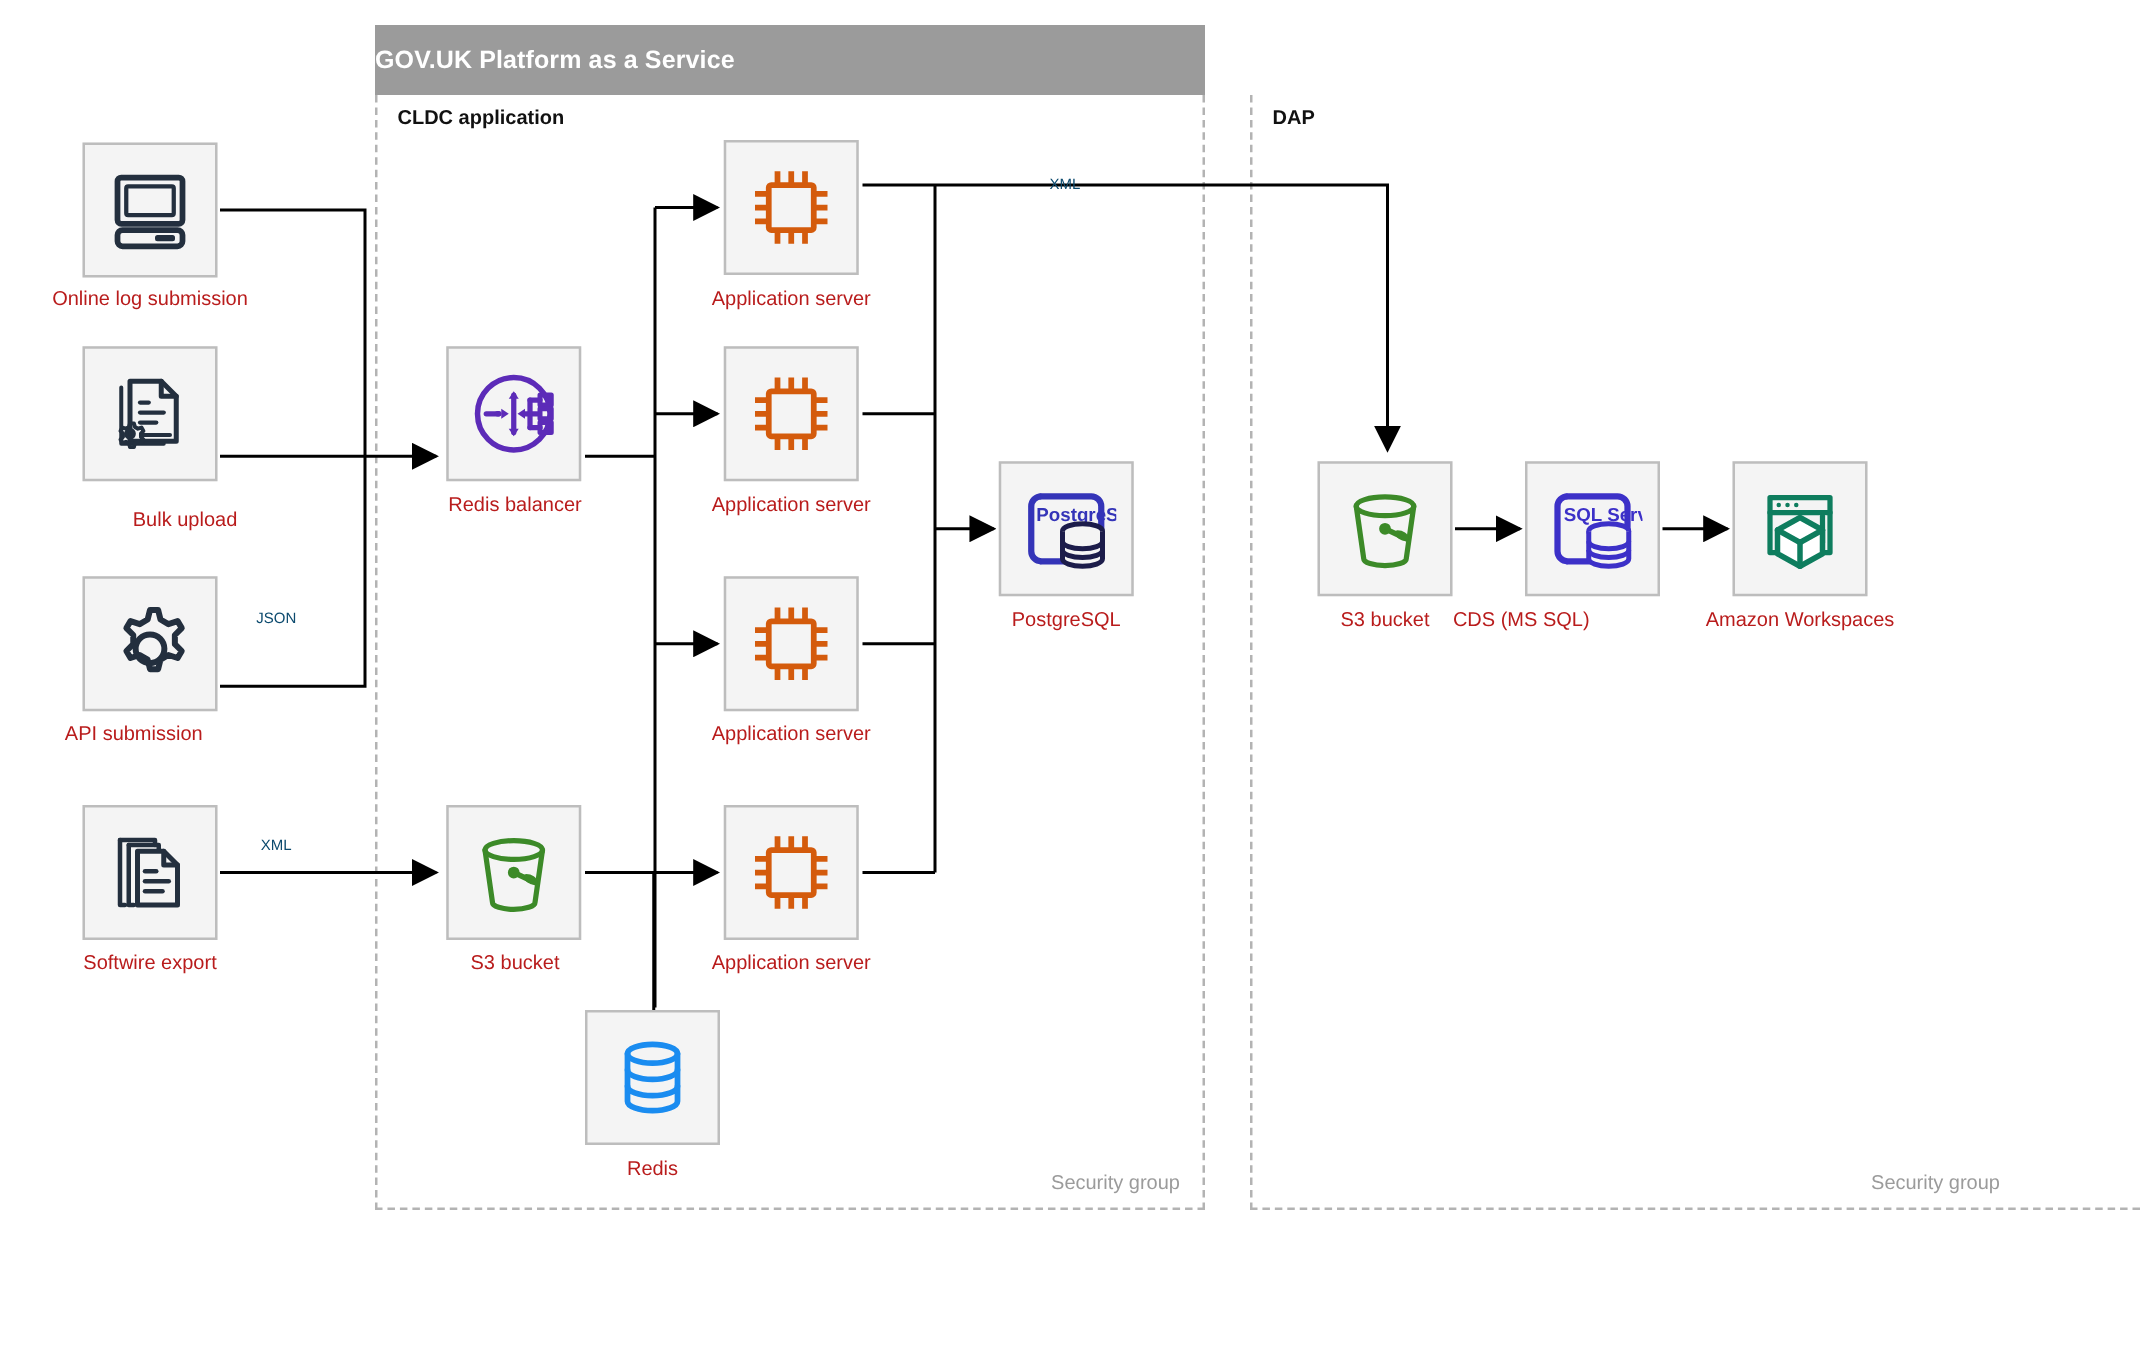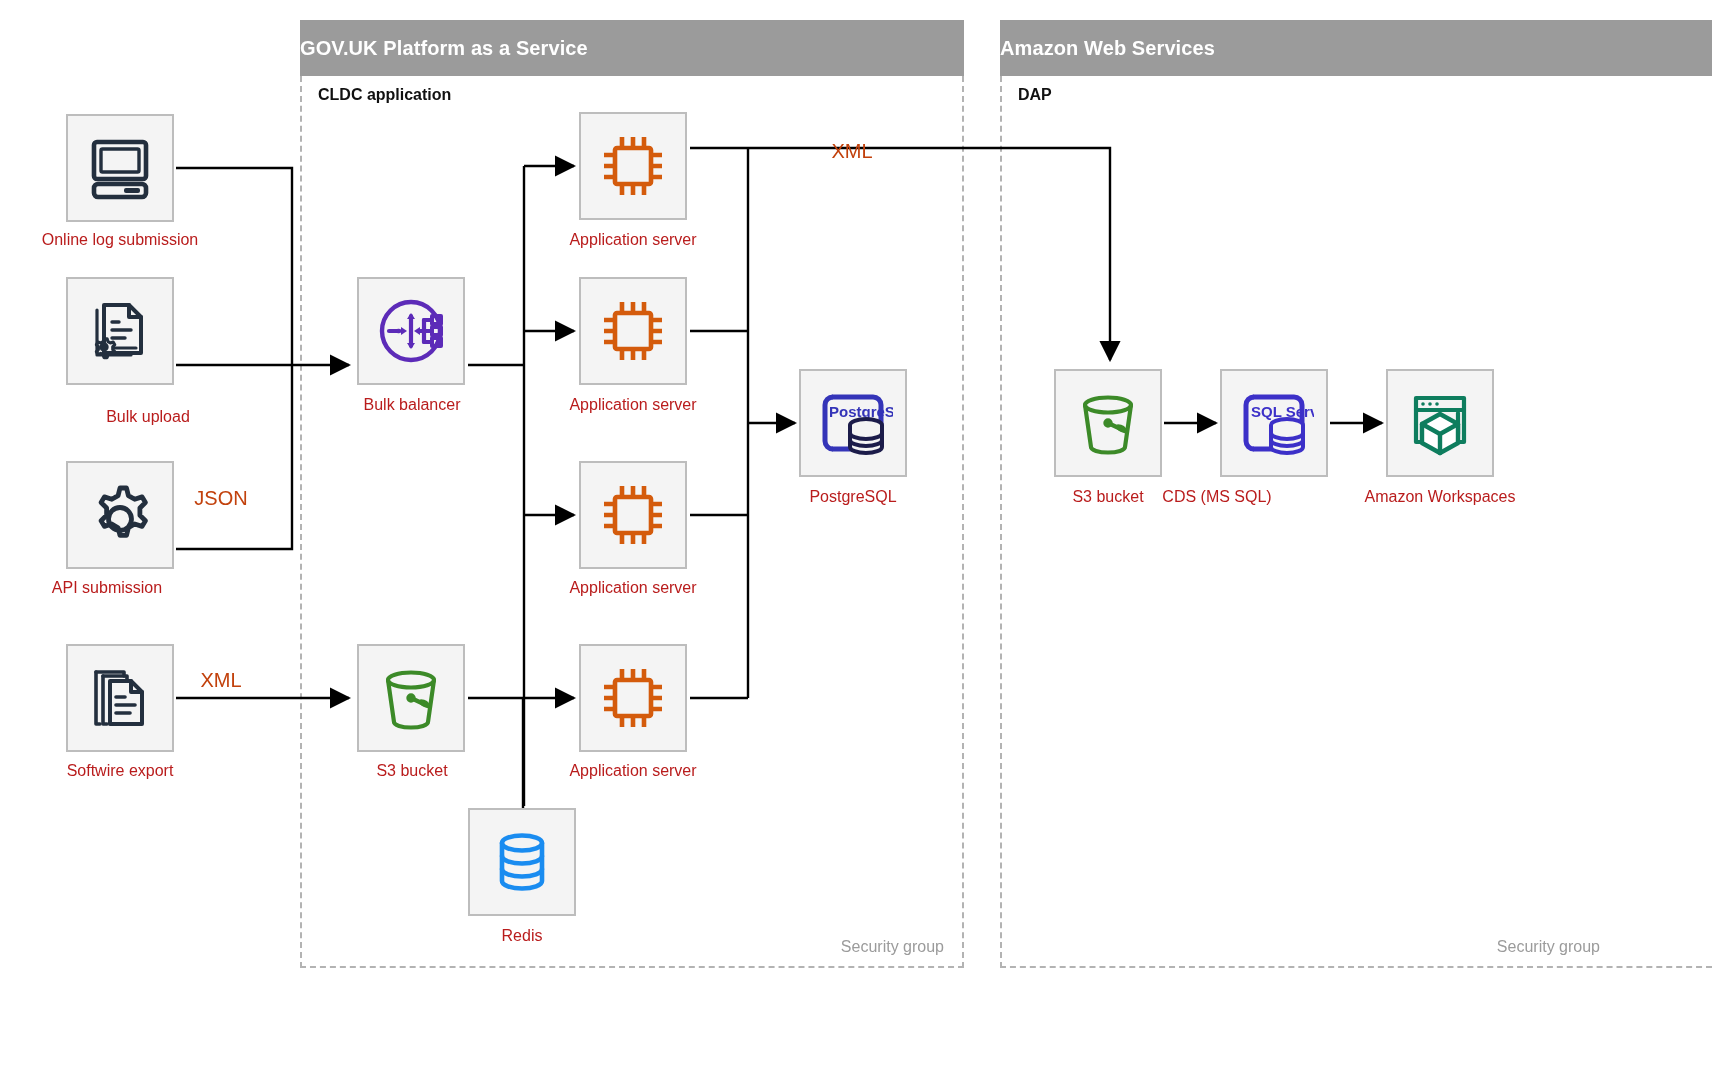--- a/index.html
+++ b/index.html
@@ -70,41 +70,38 @@
   }
   
   .edges{
     position:absolute;
     left:0;top:0;
     width:1712px;height:1082px;
     pointer-events:none;
   }
   .edge-label{
     position:absolute;
-    font-size:20px;
-    color:#c2410c;
+    font-size:12px;
+    color:#0c4a6e;
     white-space:nowrap;
     transform:translateX(-50%);
   }
 </style>
 </head>
 <body>
 
 <div id="stage">
 
   <div class="group-header" style="left:300px;top:20px;width:664px;height:56px;">
     <span>GOV.UK Platform as a Service</span>
   </div>
   <div class="dashed-box" style="left:300px;top:76px;width:664px;height:892px;"></div>
   <div class="sub-label" style="left:318px;top:86px;">CLDC application</div>
   <div class="sec-group-label" style="left:744px;top:938px;width:200px;">Security group</div>
 
-  <div class="group-header" style="left:1000px;top:20px;width:712px;height:56px;">
-    <span>Amazon Web Services</span>
-  </div>
   <div class="dashed-box" style="left:1000px;top:76px;width:712px;height:892px;border-right:none;"></div>
   <div class="sub-label" style="left:1018px;top:86px;">DAP</div>
   <div class="sec-group-label" style="left:1400px;top:938px;width:200px;">Security group</div>
 
   <svg class="edges" viewBox="0 0 1712 1082">
     <defs>
       <marker id="arrow" viewBox="0 0 10 10" refX="9" refY="5" markerWidth="9" markerHeight="9" orient="auto-start-reverse">
         <path d="M 0 0 L 10 5 L 0 10 z" fill="#000"></path>
       </marker>
     </defs>
@@ -220,21 +217,21 @@
         <path d="M52 28 H60" stroke-width="4.2"></path>
         <path d="M52 28 V39" stroke-width="4.2"></path>
         <path d="M52 50 H60" stroke-width="4.2"></path>
         <path d="M52 50 V39" stroke-width="4.2"></path>
         <rect x="60" y="24" width="9" height="8" fill="none" stroke-width="4"></rect>
         <rect x="60" y="35" width="9" height="8" fill="none" stroke-width="4"></rect>
         <rect x="60" y="46" width="9" height="8" fill="none" stroke-width="4"></rect>
       </svg>
     </span>
   </div>
-  <div class="node-label" style="left:412px;top:396px;">Bulk balancer</div>
+  <div class="node-label" style="left:412px;top:396px;">Redis balancer</div>
 
   <div class="node" style="left:579px;top:112px;">
     <span>
       <svg width="76" height="76" viewBox="0 0 76 76" fill="none" stroke="#d45b0c" stroke-width="4.6" stroke-linecap="butt">
         <rect x="20" y="20" width="36" height="36" rx="2"></rect>
         <path d="M27 20 V9 M38 20 V9 M49 20 V9 M27 56 V67 M38 56 V67 M49 56 V67 M20 27 H9 M20 38 H9 M20 49 H9 M56 27 H67 M56 38 H67 M56 49 H67"></path>
       </svg>
     </span>
   </div>
   <div class="node-label" style="left:633px;top:231px;">Application server</div>

